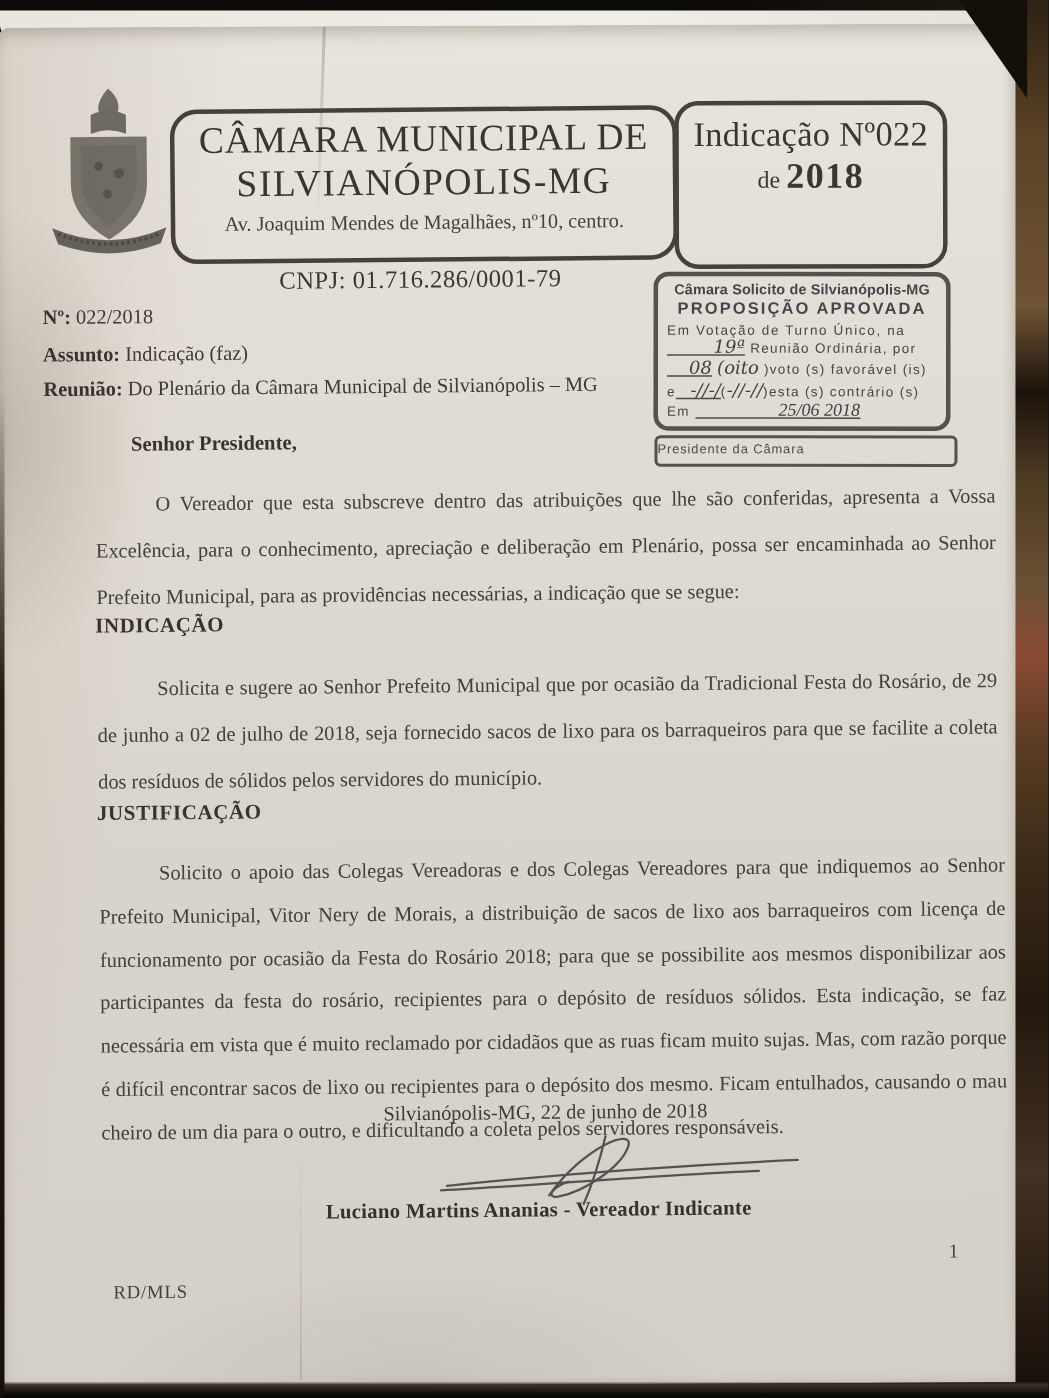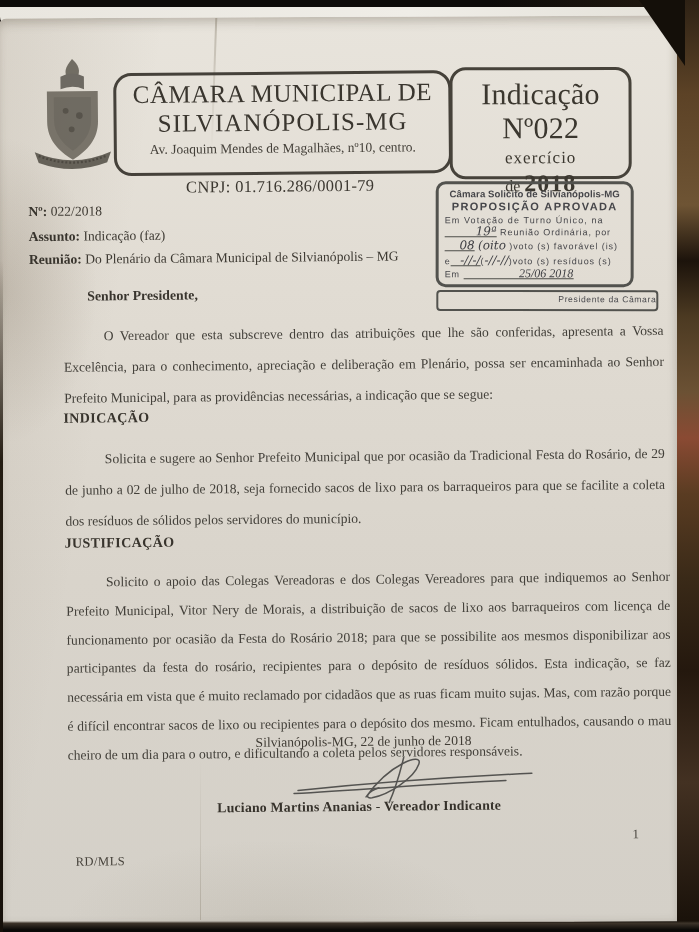--- a/index.html
+++ b/index.html
@@ -40,38 +40,38 @@
   
   .crest{left:31px;top:54px;width:88px;height:118px;opacity:.82;}
   
   .header-box{left:116px;top:71px;width:332px;height:97px;border:3px solid #45413a;border-radius:18px;text-align:center;color:#3a362f;}
   .org1{font-size:25px;letter-spacing:.5px;margin-top:5px;}
   .org2{font-size:25px;letter-spacing:1px;margin-top:1px;}
   .addr{font-size:13.5px;margin-top:4px;color:#45413a;}
   .cnpj{left:116px;top:176px;width:332px;text-align:center;font-size:16.5px;color:#3c3831;letter-spacing:.3px;}
   
   .ind-box{left:452px;top:69px;width:176px;height:106px;border:3px solid #46423a;border-radius:16px;color:#3b372f;transform:rotate(.4deg);}
-  .ind1{font-size:30px;text-align:center;margin-top:7px;letter-spacing:.2px;}
+  .ind1{font-size:23px;text-align:center;margin-top:7px;letter-spacing:.2px;}
   .ind2{font-size:17px;text-align:center;margin-top:3px;letter-spacing:1px;}
   .ind3{font-size:16px;text-align:center;margin-top:2px;}
   .ind3 b{font-size:24px;letter-spacing:1px;}
   
   .stamp{left:437px;top:183px;width:198px;height:106px;border:3px solid #52524e;border-radius:10px;
     font-family:"Liberation Sans", sans-serif;color:#46464a;padding:4px 6px;box-sizing:border-box;transform:rotate(.6deg);}
   .st-org{font-size:9.6px;font-weight:700;text-align:center;letter-spacing:.1px;}
   .st-title{font-size:11px;font-weight:700;text-align:center;letter-spacing:1.4px;margin-top:1px;}
   .st-line{font-size:9px;letter-spacing:1.1px;margin-top:3px;white-space:nowrap;}
   .st-row{font-size:9px;letter-spacing:.9px;margin-top:1px;white-space:nowrap;}
   .hand{font-family:"DejaVu Serif", serif;font-style:italic;font-size:12px;color:#3e3e42;letter-spacing:0;text-align:center;}
   .u{display:inline-block;border-bottom:1.4px solid #4c4c48;text-align:right;line-height:10px;}
   .u-sess{width:52px;}
   .u-fav{width:30px;}
   .u-date{width:110px;font-family:Liberation Serif, serif;}
   .president-strip{left:437px;top:292px;width:198px;height:17px;border:2.5px solid #52524e;border-radius:4px;
-    font-family:"Liberation Sans", sans-serif;font-size:8.6px;color:#4a4a4e;text-align:right;letter-spacing:.6px;line-height:15px;transform:rotate(.6deg);padding-left:20px;}
+    font-family:"Liberation Sans", sans-serif;font-size:8.6px;color:#4a4a4e;text-align:left;letter-spacing:.6px;line-height:15px;transform:rotate(.6deg);}
   
   .meta{left:30px;font-size:13.6px;color:#3e3a33;}
   .meta b{color:#38342d;}
   .m1{top:201px;font-family:Liberation Serif, serif;} .m2{top:226px;} .m3{top:249px;}
   
   .salutation{left:88px;top:286px;font-weight:bold;font-size:13.8px;color:#39352e;}
   .para{left:64px;width:600px;font-size:13.6px;line-height:31px;text-align:justify;text-indent:40px;color:#43403a;}
   .p1{top:318px;}
   .sec{left:63px;font-weight:bold;font-size:14px;letter-spacing:.4px;color:#38342d;}
   .s1{top:408px;} .s2{top:533px;}
@@ -112,39 +112,38 @@
 
   <div class="abs header-box">
     <div class="org1">CÂMARA MUNICIPAL DE</div>
     <div class="org2">SILVIANÓPOLIS-MG</div>
     <div class="addr">Av. Joaquim Mendes de Magalhães, nº10, centro.</div>
   </div>
   <div class="abs cnpj">CNPJ: 01.716.286/0001-79</div>
 
   <div class="abs ind-box">
     <div class="ind1">Indicação Nº022</div>
-    <div class="ind2">exercício</div>
     <div class="ind3"><span>de </span><b>2018</b></div>
   </div>
 
   <div class="abs stamp">
     <div class="st-org">Câmara Solicito de Silvianópolis-MG</div>
     <div class="st-title">PROPOSIÇÃO APROVADA</div>
     <div class="st-line">Em Votação de Turno Único, na</div>
     <div class="st-row">
       <span class="u u-sess hand">19ª</span>
       <span>Reunião Ordinária, por</span>
     </div>
     <div class="st-row">
       <span class="u u-fav hand">08</span>
       <span class="hand">(oito</span>
       <span>)voto (s) favorável (is)</span>
     </div>
     <div class="st-row">
-      <span>e</span><span class="u u-fav hand">-//-/</span><span>(</span><span class="hand">-//-//</span><span>)voto (s) resíduos (s)</span>
+      <span>e</span><span class="u u-fav hand">-//-/</span><span>(</span><span class="hand">-//-//</span><span>)esta (s) contrário (s)</span>
     </div>
     <div class="st-row">
       <span>Em</span>
       <span class="u u-date hand">25/06  2018</span>
     </div>
   </div>
   <div class="abs president-strip">Presidente da Câmara</div>
 
   <div class="abs meta m1"><b>Nº:</b><span> 022/2018</span></div>
   <div class="abs meta m2"><b>Assunto:</b><span> Indicação (faz)</span></div>

